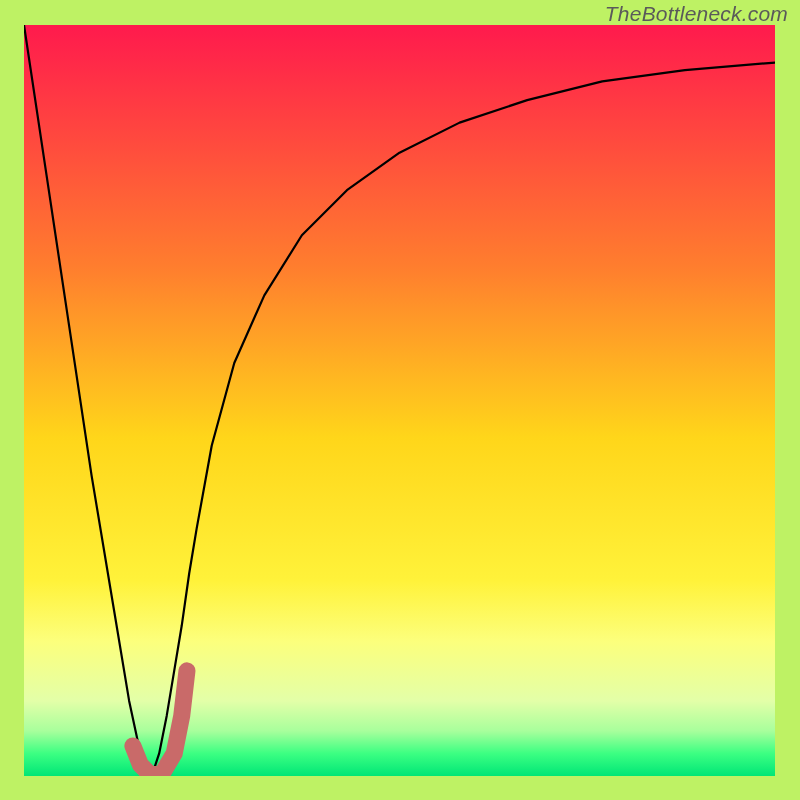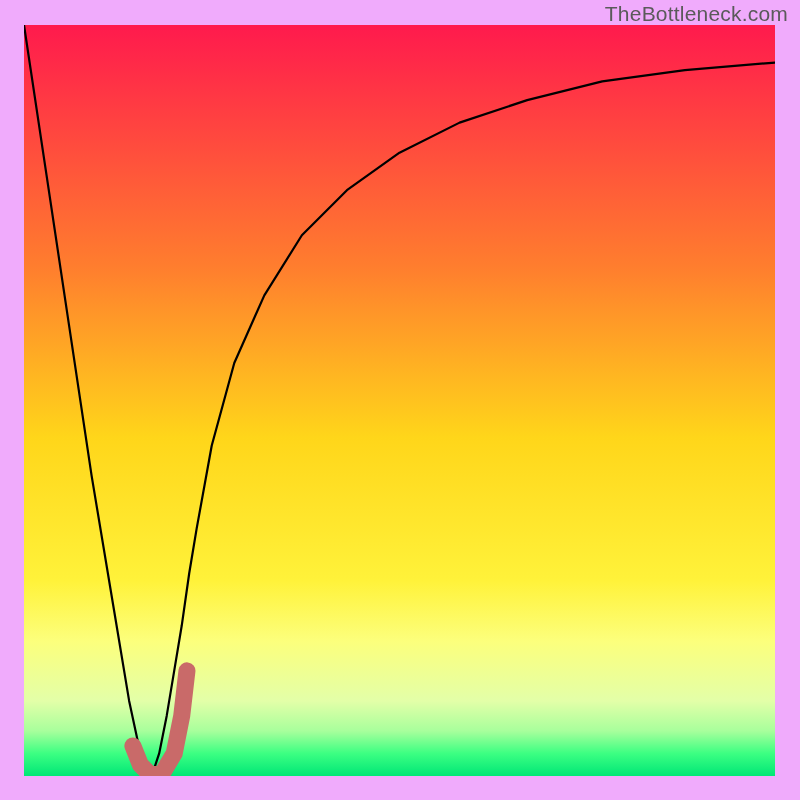--- a/index.html
+++ b/index.html
@@ -8,21 +8,22 @@
     width: 800px;
     height: 800px;
     overflow: hidden;
     background: #000;
     font-family: Arial, Helvetica, sans-serif;
   }
   .frame {
     position: relative;
     width: 800px;
     height: 800px;
-    background: #f0abfc;
+    background: #bef264;
+    font-style: italic;
   }
   .plot-area {
     position: absolute;
     left: 24px;
     top: 25px;
     width: 751px;
     height: 751px;
     
   }
   .watermark {

